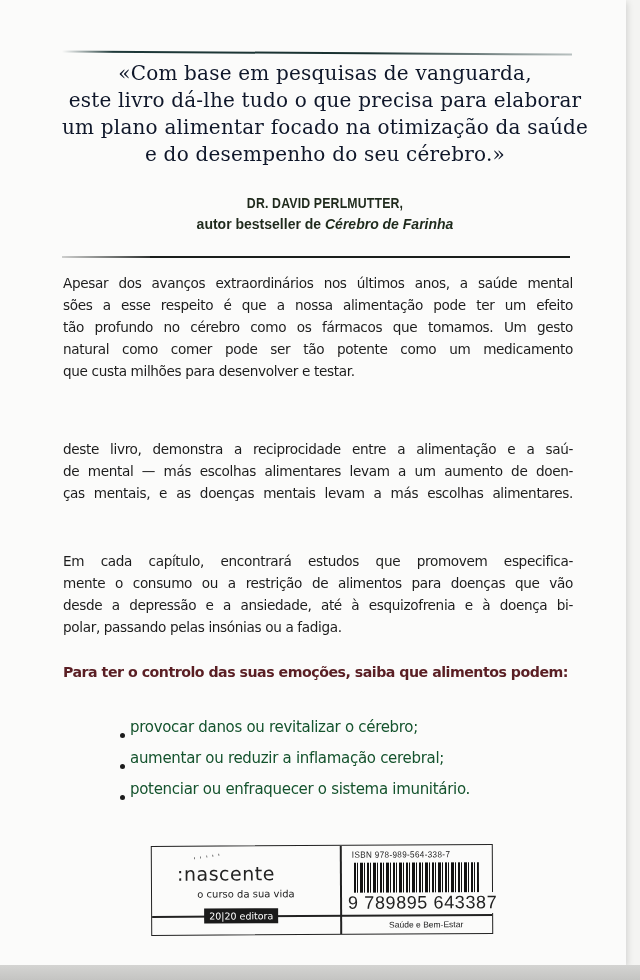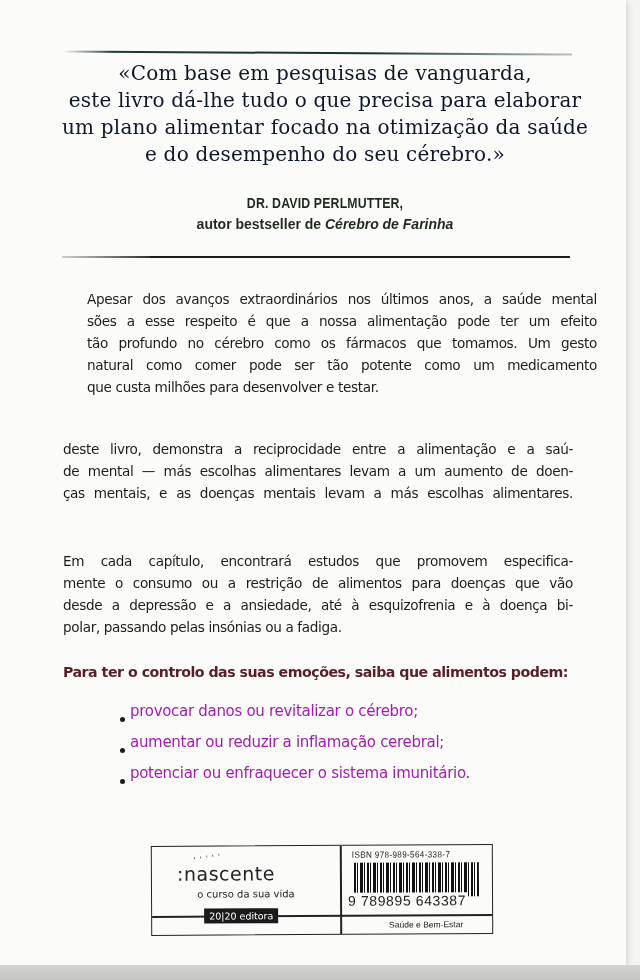--- a/index.html
+++ b/index.html
@@ -85,44 +85,44 @@
       text-align: justify;
     }
     .body-text .ln {
       display: block;
       text-align: justify;
       text-align-last: justify;
       white-space: nowrap;
       letter-spacing: -0.35px;
     }
     .body-text .ln.last { text-align-last: left; }
-    .p1 { top: 288px; margin-left: 24px; }
+    .p1 { top: 272px; }
     .p2 { top: 438px; }
     .p3 { top: 550px; }
 
     .lead {
       position: absolute;
       left: 63px; top: 664px;
       width: 530px;
       font-family: "DejaVu Sans", sans-serif;
       font-weight: bold;
       font-size: 14.2px;
       color: #5a1f24;
       letter-spacing: -0.5px;
       white-space: nowrap;
     }
 
     .bullets {
       position: absolute;
-      left: 120px; top: 696px;
+      left: 120px; top: 712px;
       margin: 0; padding: 0;
       list-style: none;
       font-family: "DejaVu Sans", sans-serif;
       font-size: 15px;
-      color: #a21caf;
+      color: #14532d;
       letter-spacing: -0.3px;
     }
     .bullets li {
       height: 31px;
       line-height: 31px;
       white-space: nowrap;
     }
     .bullets .dot {
       display: inline-block;
       width: 5px; height: 5px;
@@ -216,21 +216,21 @@
       width: 125px; height: 34px;
       background: repeating-linear-gradient(90deg,
         #111 0px, #111 2px, transparent 2px, transparent 3px,
         #111 3px, #111 4px, transparent 4px, transparent 6px,
         #111 6px, #111 9px, transparent 9px, transparent 10px,
         #111 10px, #111 11px, transparent 11px, transparent 13px);
     }
     .isbn-digits {
       position: absolute;
       left: 4px; top: 47px;
-      font-size: 14px;
+      font-size: 18px;
       letter-spacing: 0.6px;
       background: #fbfbfa;
       padding: 0 2px;
       white-space: nowrap;
     }
     .category {
       position: absolute;
       left: 190px; top: 71px;
       width: 168px;
       text-align: center;

